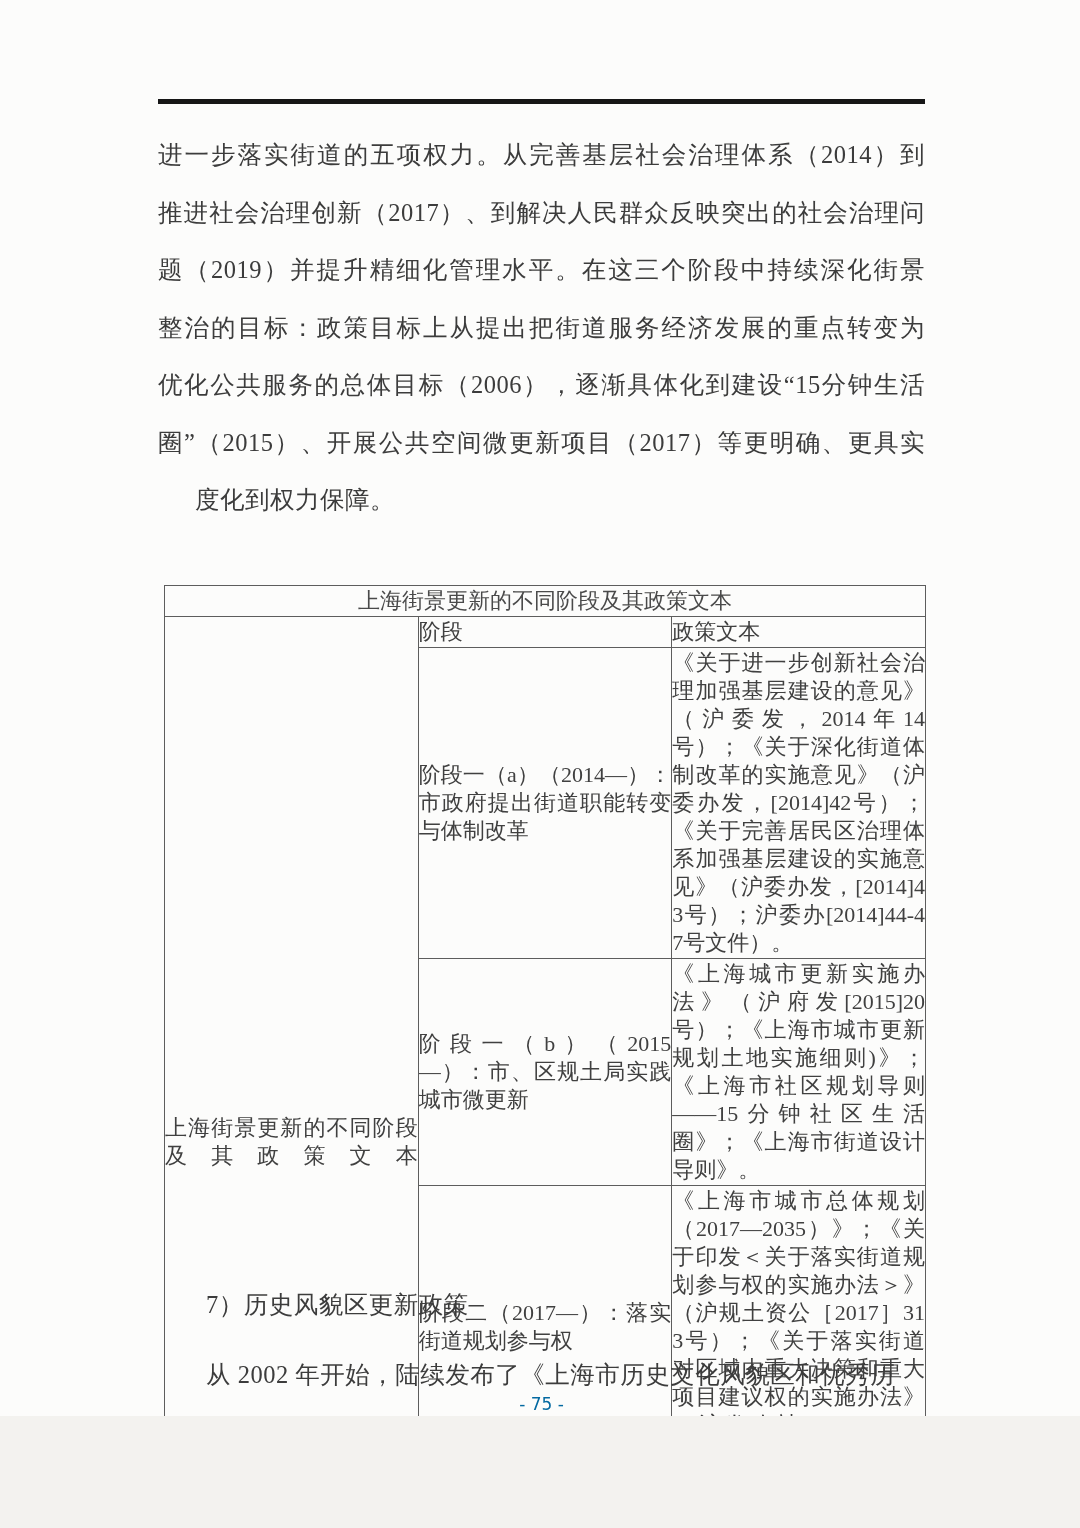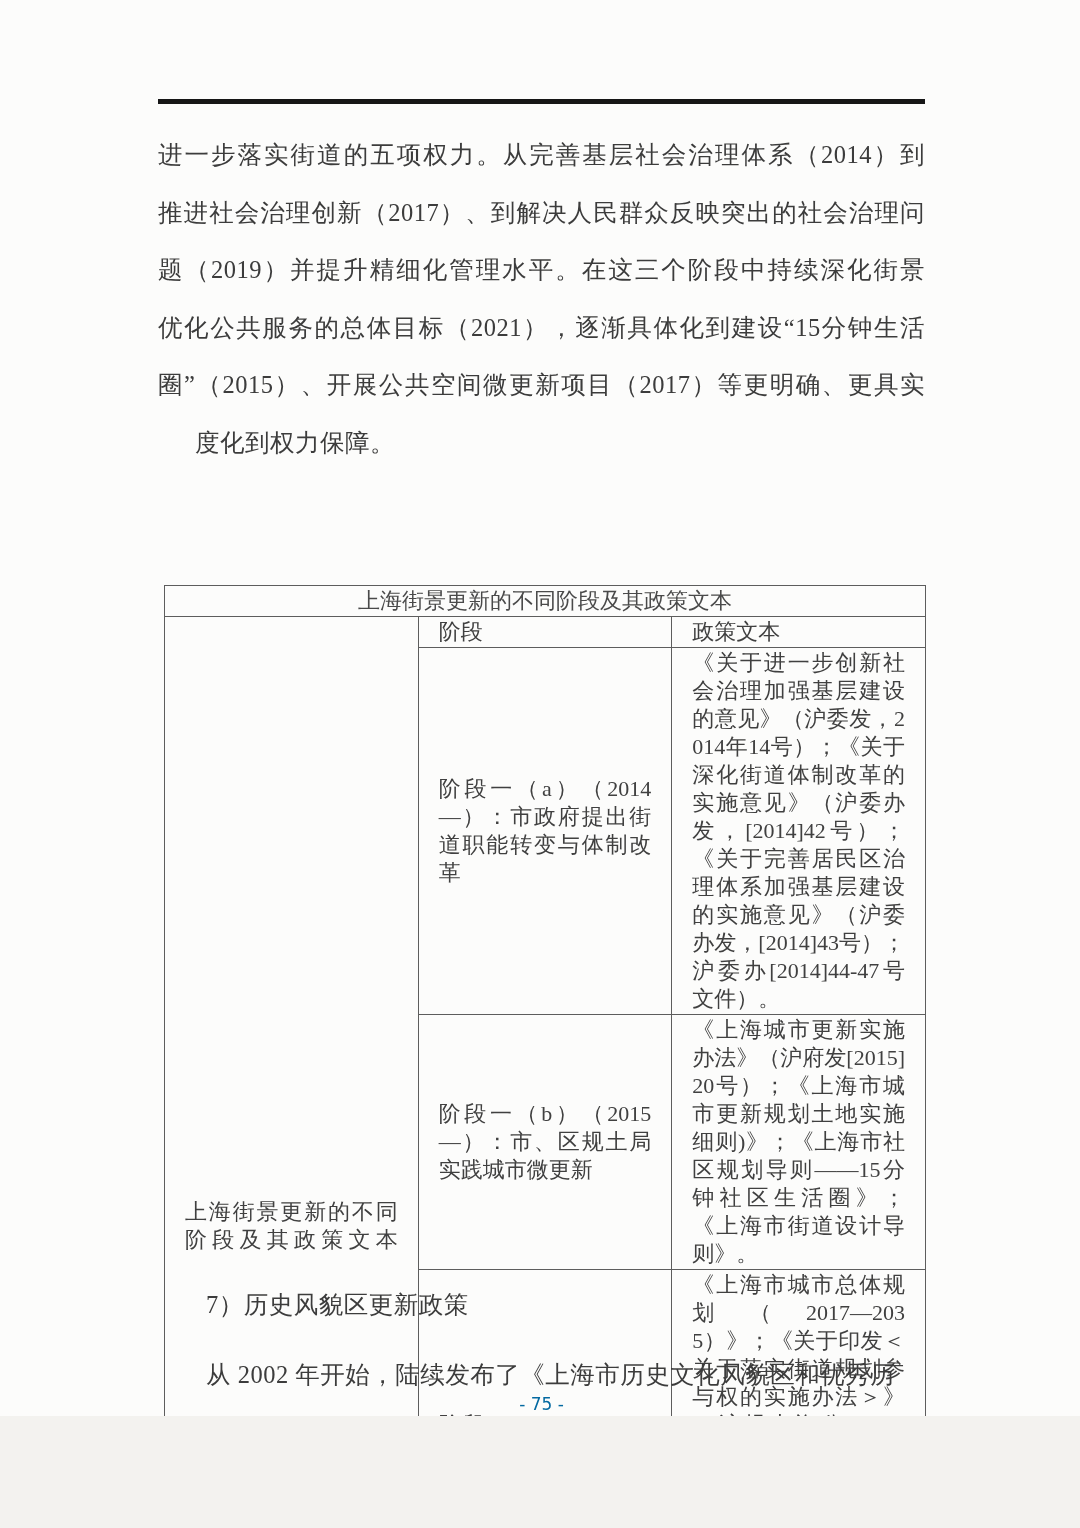--- a/index.html
+++ b/index.html
@@ -51,21 +51,21 @@
   table.policy-table {
     border-collapse: collapse;
     width: 100%;
     table-layout: fixed;
     color: #404040;
   }
   table.policy-table td {
     border: 1px solid #5d5d5d;
     font-size: 22px;
     line-height: 28px;
-    padding: 1px 20px;
+    padding: 1px 0;
     overflow: hidden;
   }
   td.t-title {
     text-align: center;
     height: 28px;
     line-height: 28px;
     padding: 1px 4px;
     color: #4a4a4a;
   }
   td.t-side {
@@ -125,21 +125,22 @@
 <body>
 
 <div class="page">
 
   <div class="header-rule"></div>
 
   <div class="para1">
     <div class="pline">进一步落实街道的五项权力。从完善基层社会治理体系（2014）到</div>
     <div class="pline">推进社会治理创新（2017）、到解决人民群众反映突出的社会治理问</div>
     <div class="pline">题（2019）并提升精细化管理水平。在这三个阶段中持续深化街景</div>
-    <div class="pline">优化公共服务的总体目标（2021），逐渐具体化到建设“15分钟生活</div>
+    <div class="pline">整治的目标：政策目标上从提出把街道服务经济发展的重点转变为</div>
+    <div class="pline">优化公共服务的总体目标（2006），逐渐具体化到建设“15分钟生活</div>
     <div class="pline">圈”（2015）、开展公共空间微更新项目（2017）等更明确、更具实</div>
     <div class="pline last">度化到权力保障。</div>
   </div>
 
   <div class="tablewrap">
     <table class="policy-table">
       <tbody>
           <tr>
         <td class="t-title" colspan="3">上海街景更新的不同阶段及其政策文本</td>
       </tr>

